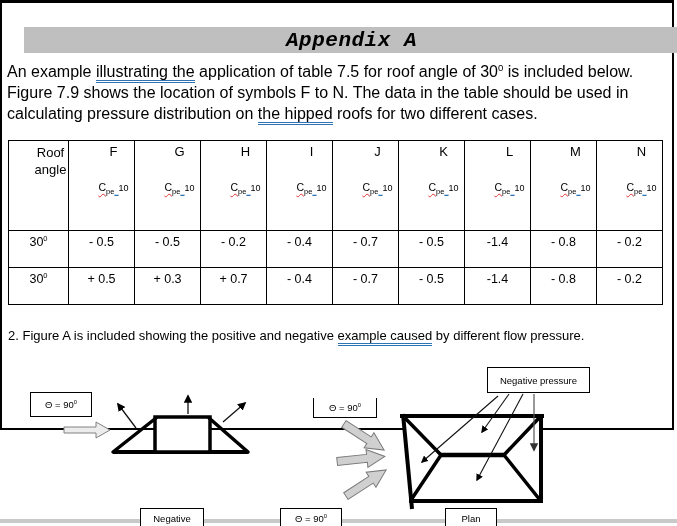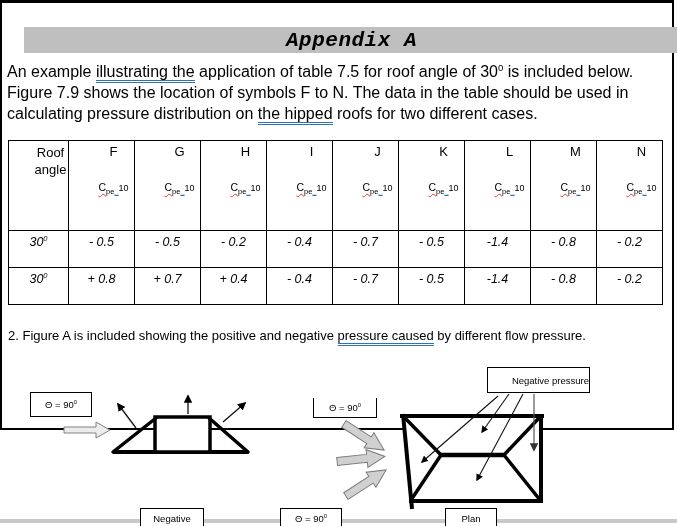--- a/index.html
+++ b/index.html
@@ -19,21 +19,21 @@
   .tbl td{border:1px solid #000;vertical-align:top;text-align:center;padding:0;}
   .tbl .hrow td{height:89px;padding-left:24px;}
   .tbl .drow td{height:36px;}
   .rlab{font-size:13px;padding-top:3px;line-height:17px;}
   .hl{font-size:13px;padding-top:3px;}
   .cpe{margin-top:22px;font-size:10.5px;}
   .cpe .wavy{text-decoration:underline wavy #e03030;text-decoration-thickness:1px;text-underline-offset:2px;}
   .cpe sub{font-size:7.5px;}
   .cpe .mark{color:#2e74b5;font-weight:bold;text-decoration:underline;text-decoration-color:#2e74b5;}
   .cpe .ten{font-size:9px;}
-  .val{display:inline-block;font-size:12.5px;padding-top:4px;font-style:italic;}
+  .val{display:inline-block;font-size:12.5px;padding-top:4px;}
   
   .fbox{position:absolute;box-sizing:border-box;border:1px solid #000;background:#fff;
         display:flex;align-items:center;justify-content:center;font-size:9.5px;}
   .bracket{border-top:none;background:transparent;}
   .figsvg{position:absolute;left:0;top:0;}
   .endbar{position:absolute;left:0;top:519px;width:677px;height:4px;background:#c9c9c9;}
 </style>
 </head>
 <body>
 
@@ -109,34 +109,34 @@
       <td><span class="val">- 0.2</span></td>
       <td><span class="val">- 0.4</span></td>
       <td><span class="val">- 0.7</span></td>
       <td><span class="val">- 0.5</span></td>
       <td><span class="val">-1.4</span></td>
       <td><span class="val">- 0.8</span></td>
       <td><span class="val">- 0.2</span></td>
     </tr>
     <tr class="drow">
       <td><span class="val"><span>30</span><sup>0</sup></span></td>
-      <td><span class="val">+ 0.8</span></td>
+      <td><span class="val">+ 0.5</span></td>
+      <td><span class="val">+ 0.3</span></td>
       <td><span class="val">+ 0.7</span></td>
-      <td><span class="val">+ 0.4</span></td>
       <td><span class="val">- 0.4</span></td>
       <td><span class="val">- 0.7</span></td>
       <td><span class="val">- 0.5</span></td>
       <td><span class="val">-1.4</span></td>
       <td><span class="val">- 0.8</span></td>
       <td><span class="val">- 0.2</span></td>
     </tr>
   </tbody>
     </table>
 
-  <div class="item4"><span>2.  Figure A is included showing the positive and negative </span><span class="gram">pressure  caused</span><span> by different flow pressure.</span></div>
+  <div class="item4"><span>2.  Figure A is included showing the positive and negative </span><span class="gram">example  caused</span><span> by different flow pressure.</span></div>
 
   <svg class="figsvg" width="677" height="526" viewBox="0 0 677 526">
     <defs>
       <marker id="ahb" viewBox="0 0 10 10" refX="8" refY="5" markerWidth="6.5" markerHeight="6.5" orient="auto-start-reverse">
           <path d="M0,0 L10,5 L0,10 z" fill="#000"></path>
         </marker>
       <marker id="ahg" viewBox="0 0 10 10" refX="8" refY="5" markerWidth="7" markerHeight="7" orient="auto-start-reverse">
           <path d="M0,0 L10,5 L0,10 z" fill="#333"></path>
         </marker>
     </defs>
@@ -177,21 +177,21 @@
   </svg>
 
   <div class="endbar"></div>
 
   <div class="fbox" style="left:30px;top:392px;width:62px;height:25px;">
       <span><span>Θ = 90</span><sup>0</sup></span>
     </div>
   <div class="fbox bracket" style="left:313px;top:398px;width:64px;height:20px;">
       <span><span>Θ = 90</span><sup>0</sup></span>
     </div>
-  <div class="fbox" style="left:487px;top:367px;width:103px;height:26px;justify-content:flex-end;">
+  <div class="fbox" style="left:487px;top:367px;width:103px;height:26px;">
       <span>Negative pressure</span>
     </div>
   <div class="fbox" style="left:140px;top:508px;width:64px;height:20px;">
       <span>Negative</span>
     </div>
   <div class="fbox" style="left:280px;top:508px;width:62px;height:20px;">
       <span><span>Θ = 90</span><sup>0</sup></span>
     </div>
   <div class="fbox" style="left:445px;top:508px;width:52px;height:20px;">
       <span>Plan</span>

